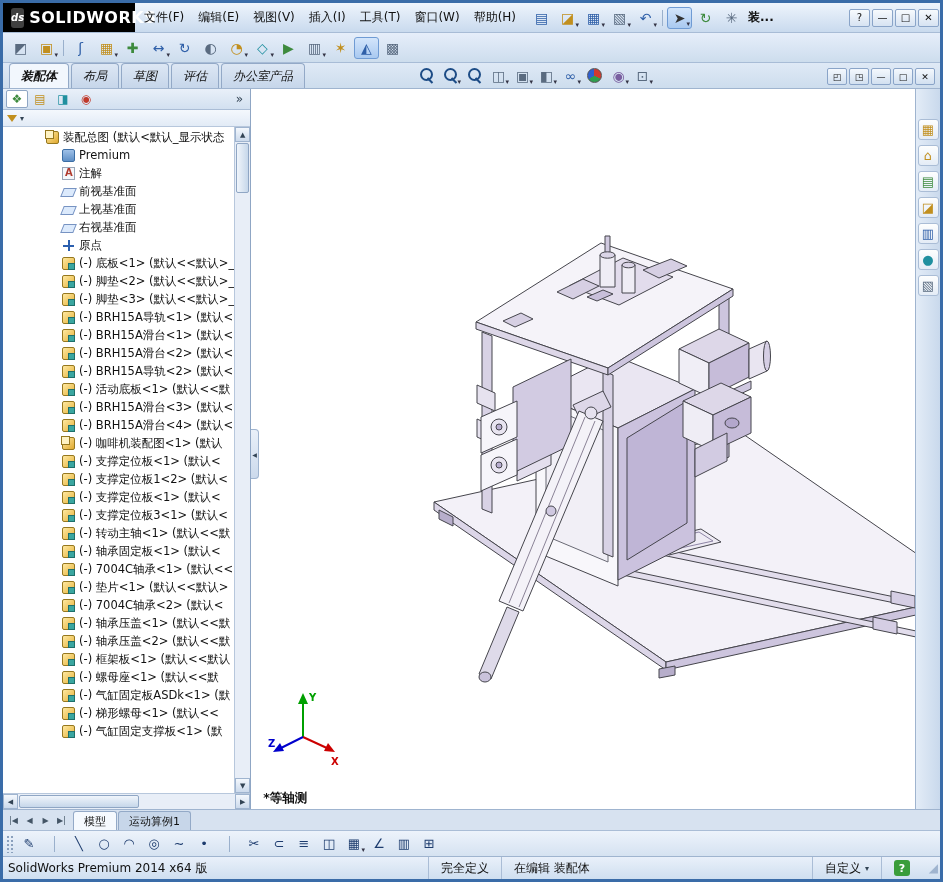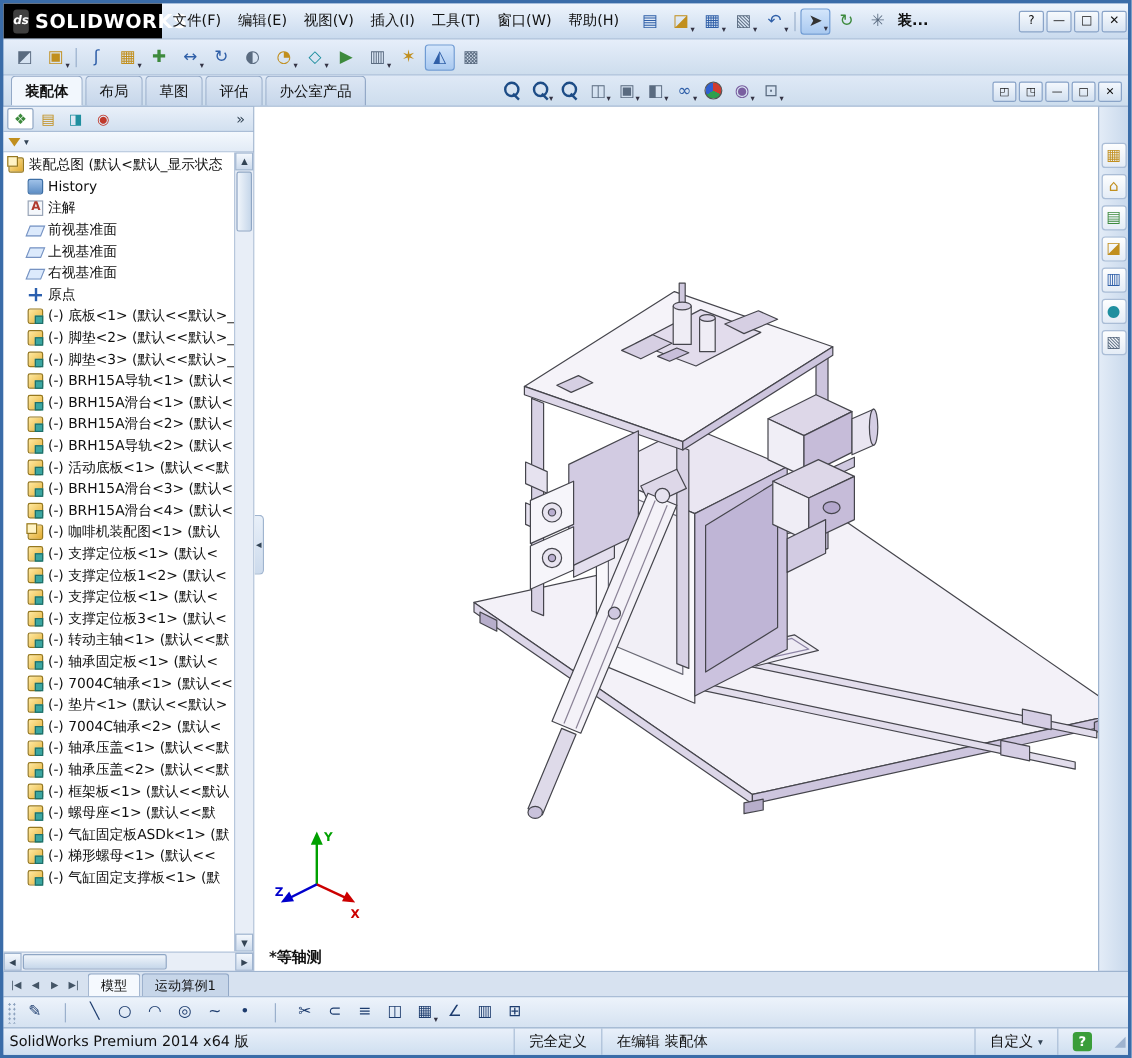--- a/index.html
+++ b/index.html
@@ -40,21 +40,21 @@
 
   
   .toolbar2 { flex:0 0 30px; display:flex; align-items:center; padding:0 5px; gap:1px;
     background:linear-gradient(#e6eefa,#cddded); border-bottom:1px solid #a8bcd6; }
 
   
   .tabrow { flex:0 0 26px; display:flex; align-items:flex-end; position:relative;
     background:linear-gradient(#dfe9f6,#cddded); border-bottom:1px solid #9fb4cf; }
   .cmdtabs { display:flex; align-items:flex-end; padding-left:6px; gap:2px; }
   .cmdtab { padding:4px 11px 3px; border:1px solid #93a9c7; border-bottom:none;
-    border-radius:4px 4px 0 0; background:linear-gradient(#dde7f4,#c6d6ea); white-space:nowrap; }
+    border-radius:4px 4px 0 0; background:linear-gradient(#dde7f4,#c6d6ea); white-space:nowrap;font-style:italic; }
   .cmdtab.active { background:#f2f7fd; font-weight:bold; }
   .headsup { position:absolute; left:412px; top:2px; display:flex; align-items:center; gap:1px; }
   .headsup .ic { width:23px; height:21px; }
   .shape-mag::before { content:""; position:absolute; left:5px; top:3px; width:9px; height:9px;
     border:2px solid #1d4c86; border-radius:50%; }
   .shape-mag::after { content:""; position:absolute; left:14px; top:12px; width:2px; height:7px;
     background:#1d4c86; transform:rotate(-45deg); }
   .shape-wheel::before { content:""; width:13px; height:13px; border-radius:50%; border:1px solid #555;
     background:conic-gradient(#d03b2f 0 33%,#2f9e4f 33% 66%,#2f5fd0 66% 100%); }
   .mdibtns { margin-left:auto; display:flex; gap:2px; padding:0 5px 3px; }
@@ -71,21 +71,21 @@
   .ptab { width:22px; height:18px; display:flex; align-items:center; justify-content:center;
     font-size:12px; border:1px solid transparent; border-radius:2px; }
   .ptab.active { background:#fff; border-color:#8fa6c4; }
   .ptab-overflow { margin-left:auto; font-size:12px; color:#345; padding:0 4px; }
   .filter-row { flex:0 0 17px; display:flex; align-items:center; gap:3px; padding:0 4px;
     background:linear-gradient(#f4f8fd,#e2ebf6); border-bottom:1px solid #b7c7dc; }
   .funnel { width:0; height:0; border-left:5px solid transparent; border-right:5px solid transparent;
     border-top:7px solid #c18f1e; }
   .filter-dd { font-size:8px; color:#345; }
   .tree-wrap { flex:1; display:flex; min-height:0; background:#fff; }
-  .tree { flex:1; overflow:hidden; padding-top:1px; }
+  .tree { flex:1; overflow:hidden; padding-top:1px;padding-left:39px; }
   .trow { height:18px; display:flex; align-items:center; gap:4px; padding-left:20px;
     white-space:nowrap; overflow:hidden; font-size:11.5px; }
   .trow.root { padding-left:4px; }
   .tlabel { overflow:hidden; text-overflow:clip; }
   .ticon { flex:0 0 13px; width:13px; height:13px; position:relative; display:inline-block; }
   .part-icon { background:linear-gradient(135deg,#ffe9a0,#e6b33e); border:1px solid #96781f; border-radius:2px; }
   .part-icon::after { content:""; position:absolute; right:-1px; bottom:-1px; width:5px; height:5px;
     background:#3aa6a0; border:1px solid #1f6f6a; }
   .assembly-icon { background:linear-gradient(135deg,#ffe9a0,#e0a92f); border:1px solid #96781f; border-radius:2px; }
   .assembly-icon::before { content:""; position:absolute; left:-2px; top:-2px; width:7px; height:7px;
@@ -415,21 +415,21 @@
       </div>
       <div class="tree-wrap">
         <div class="tree">
           <div class="trow root">
             <span class="ticon assembly-icon"></span>
             <span class="tlabel">装配总图 (默认&lt;默认_显示状态</span>
           </div>
 
             <div class="trow">
               <span class="ticon history-icon"></span>
-              <span class="tlabel">History</span>
+              <span class="tlabel">Premium</span>
             </div>
 
 
             <div class="trow">
               <span class="ticon annotation-icon"></span>
               <span class="tlabel">注解</span>
             </div>
 
             <div class="trow">
               <span class="ticon plane-icon"></span>

